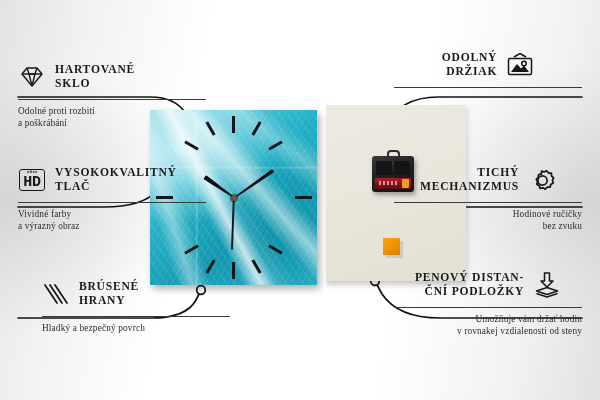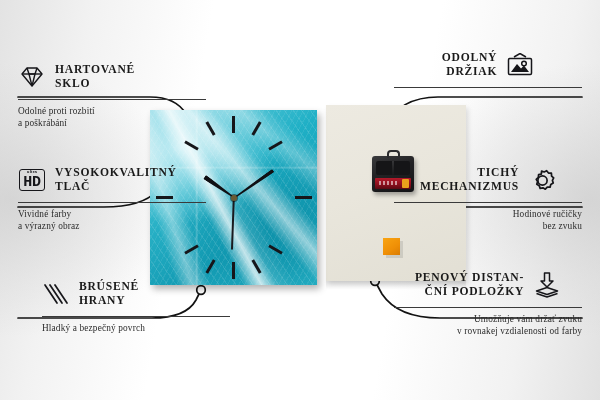--- a/index.html
+++ b/index.html
@@ -464,18 +464,18 @@
           <g fill="none" stroke="#16161a" stroke-width="1.5" stroke-linejoin="round">
             <path d="M11.5 1 L16.5 1 L16.5 9 L20 9 L14 15 L8 9 L11.5 9 Z"></path>
             <path d="M14 15.5 L24.5 19 L14 22.5 L3.5 19 Z"></path>
             <path d="M3.5 21.5 L14 25 L24.5 21.5"></path>
           </g>
         </svg>
       </span>
     </div>
     <div class="feat-rule"></div>
     <div class="feat-desc">
-      <span>Umožňuje vám držať zvuku</span><br>
-      <span>v rovnakej vzdialenosti od farby</span>
+      <span>Umožňuje vám držať hodin</span><br>
+      <span>v rovnakej vzdialenosti od steny</span>
     </div>
   </div>
 
 </div>
 
 </body></html>

